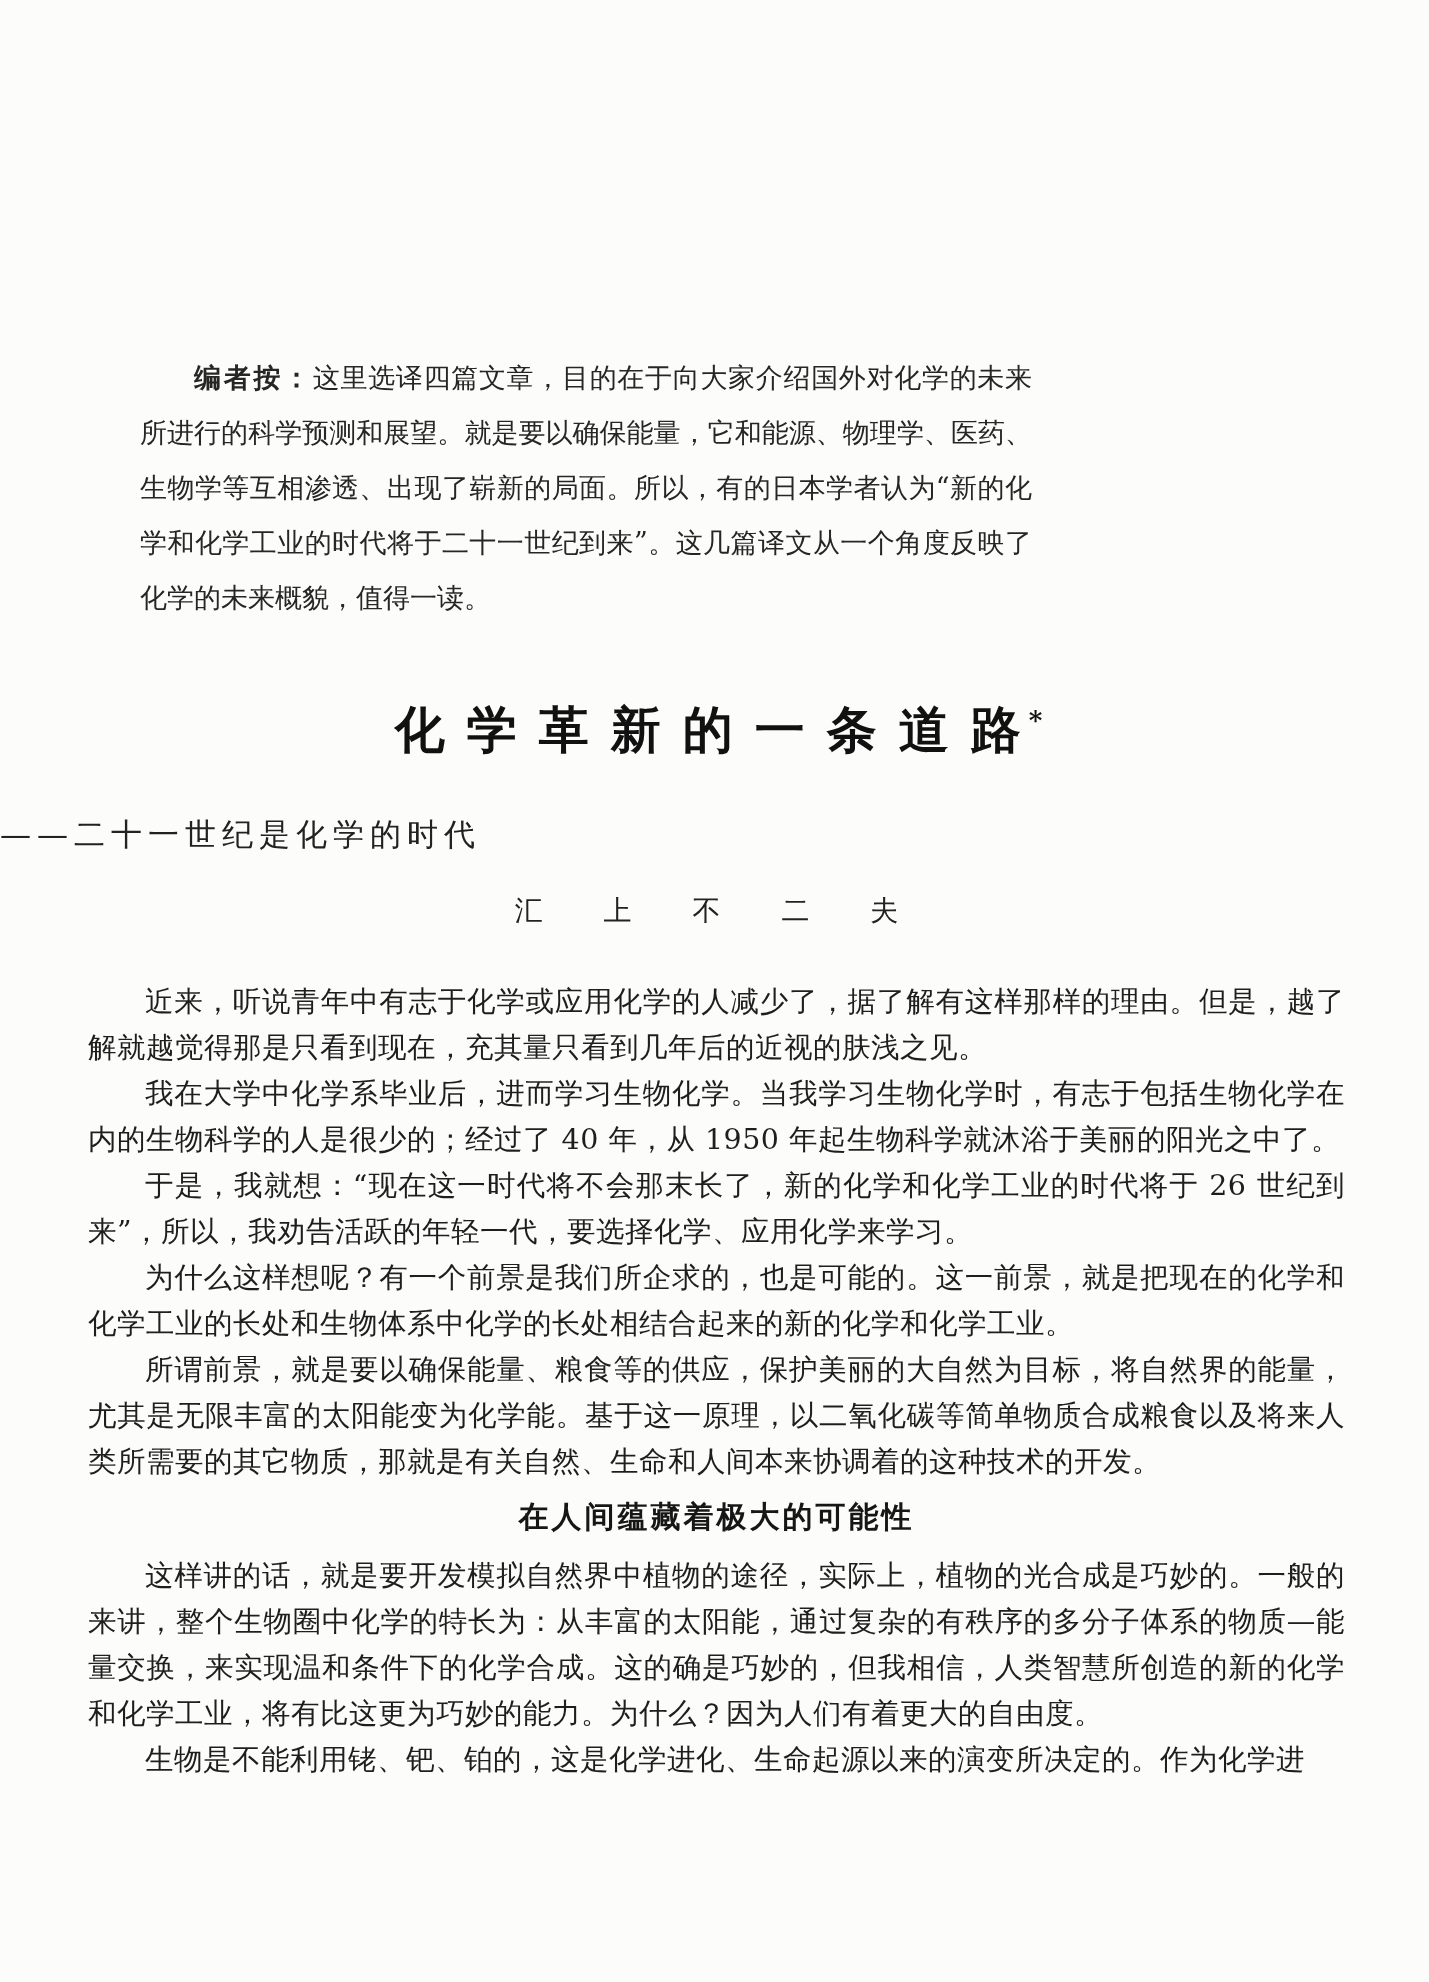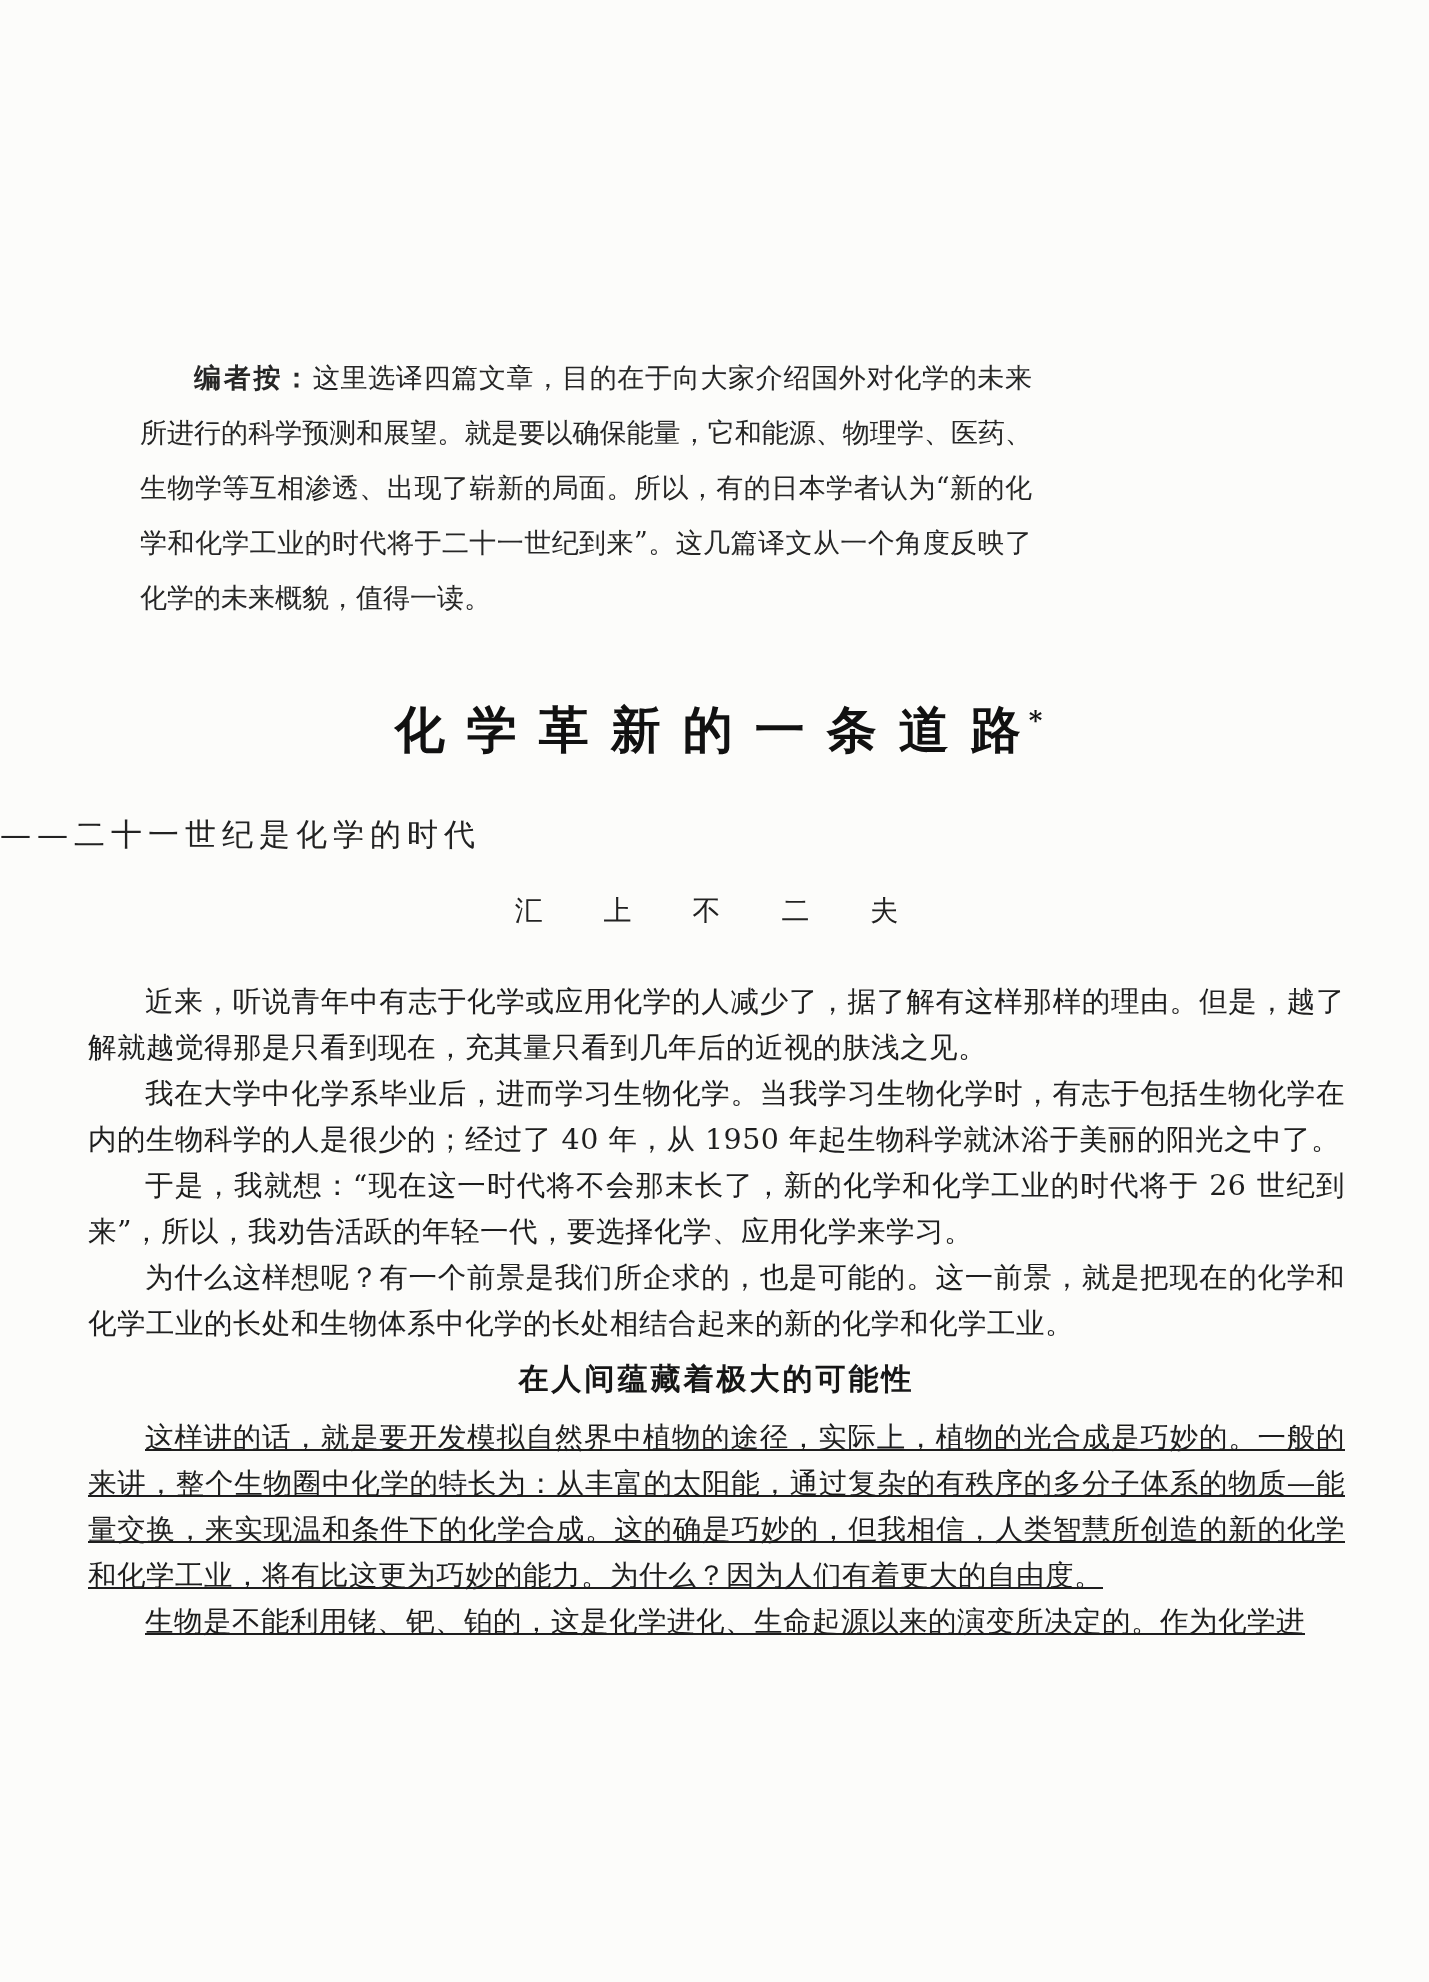--- a/index.html
+++ b/index.html
@@ -93,22 +93,23 @@
 
   <div class="subtitle">——二十一世纪是化学的时代</div>
 
   <div class="author">汇 上 不 二 夫</div>
 
   <div class="body-text">
     <p>近来，听说青年中有志于化学或应用化学的人减少了，据了解有这样那样的理由。但是，越了解就越觉得那是只看到现在，充其量只看到几年后的近视的肤浅之见。</p>
     <p>我在大学中化学系毕业后，进而学习生物化学。当我学习生物化学时，有志于包括生物化学在内的生物科学的人是很少的；经过了 40 年，从 1950 年起生物科学就沐浴于美丽的阳光之中了。</p>
     <p>于是，我就想：“现在这一时代将不会那末长了，新的化学和化学工业的时代将于 26 世纪到来”，所以，我劝告活跃的年轻一代，要选择化学、应用化学来学习。</p>
     <p>为什么这样想呢？有一个前景是我们所企求的，也是可能的。这一前景，就是把现在的化学和化学工业的长处和生物体系中化学的长处相结合起来的新的化学和化学工业。</p>
+    <p>所谓前景，就是要以确保能量、粮食等的供应，保护美丽的大自然为目标，将自然界的能量，尤其是无限丰富的太阳能变为化学能。基于这一原理，以二氧化碳等简单物质合成粮食以及将来人类所需要的其它物质，那就是有关自然、生命和人间本来协调着的这种技术的开发。</p>
   </div>
 
   <h2 class="section-heading">在人间蕴藏着极大的可能性</h2>
 
-  <div class="body-text" style="margin-top:1px;text-decoration:underline;">
+  <div class="body-text" style="margin-top:1px;">
     <p>这样讲的话，就是要开发模拟自然界中植物的途径，实际上，植物的光合成是巧妙的。一般的来讲，整个生物圈中化学的特长为：从丰富的太阳能，通过复杂的有秩序的多分子体系的物质—能量交换，来实现温和条件下的化学合成。这的确是巧妙的，但我相信，人类智慧所创造的新的化学和化学工业，将有比这更为巧妙的能力。为什么？因为人们有着更大的自由度。</p>
     <p>生物是不能利用铑、钯、铂的，这是化学进化、生命起源以来的演变所决定的。作为化学进</p>
   </div>
 
 </div>
 
 </body></html>

